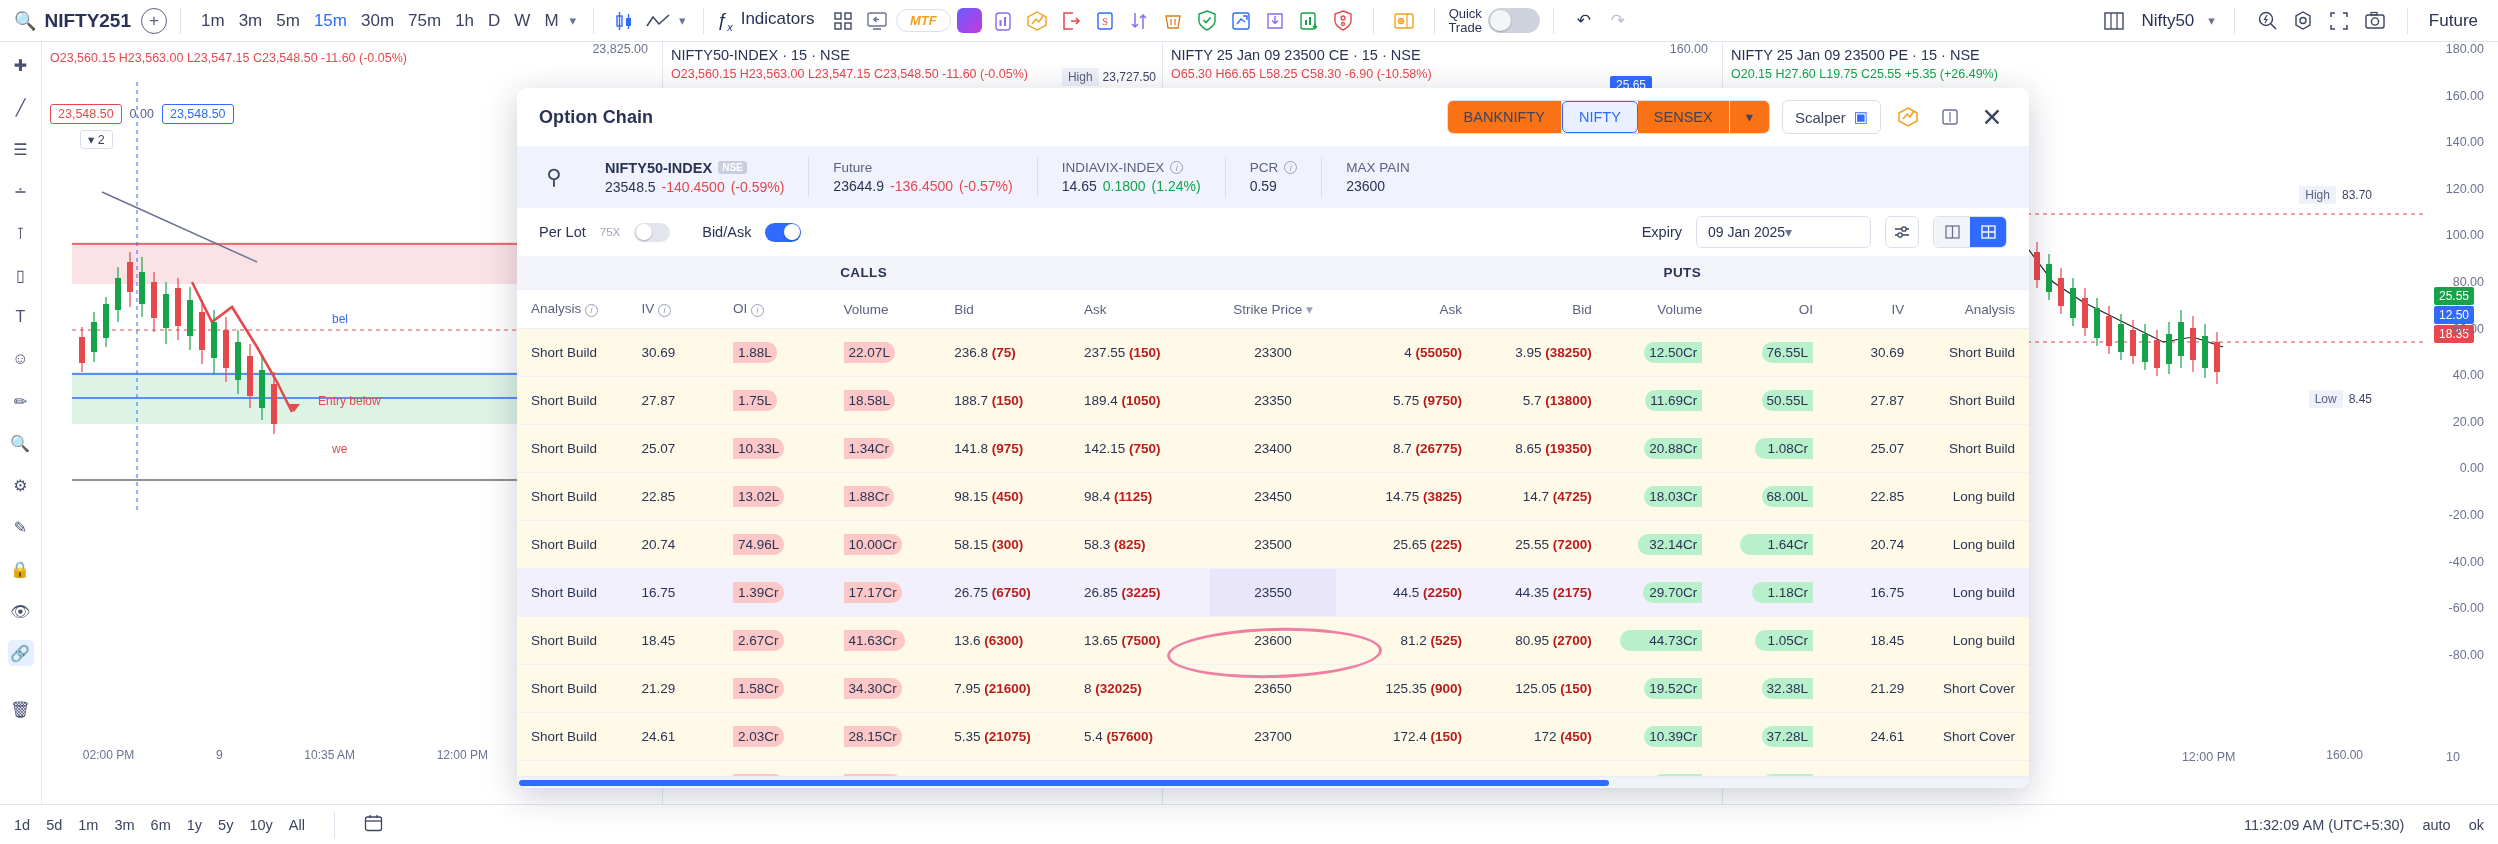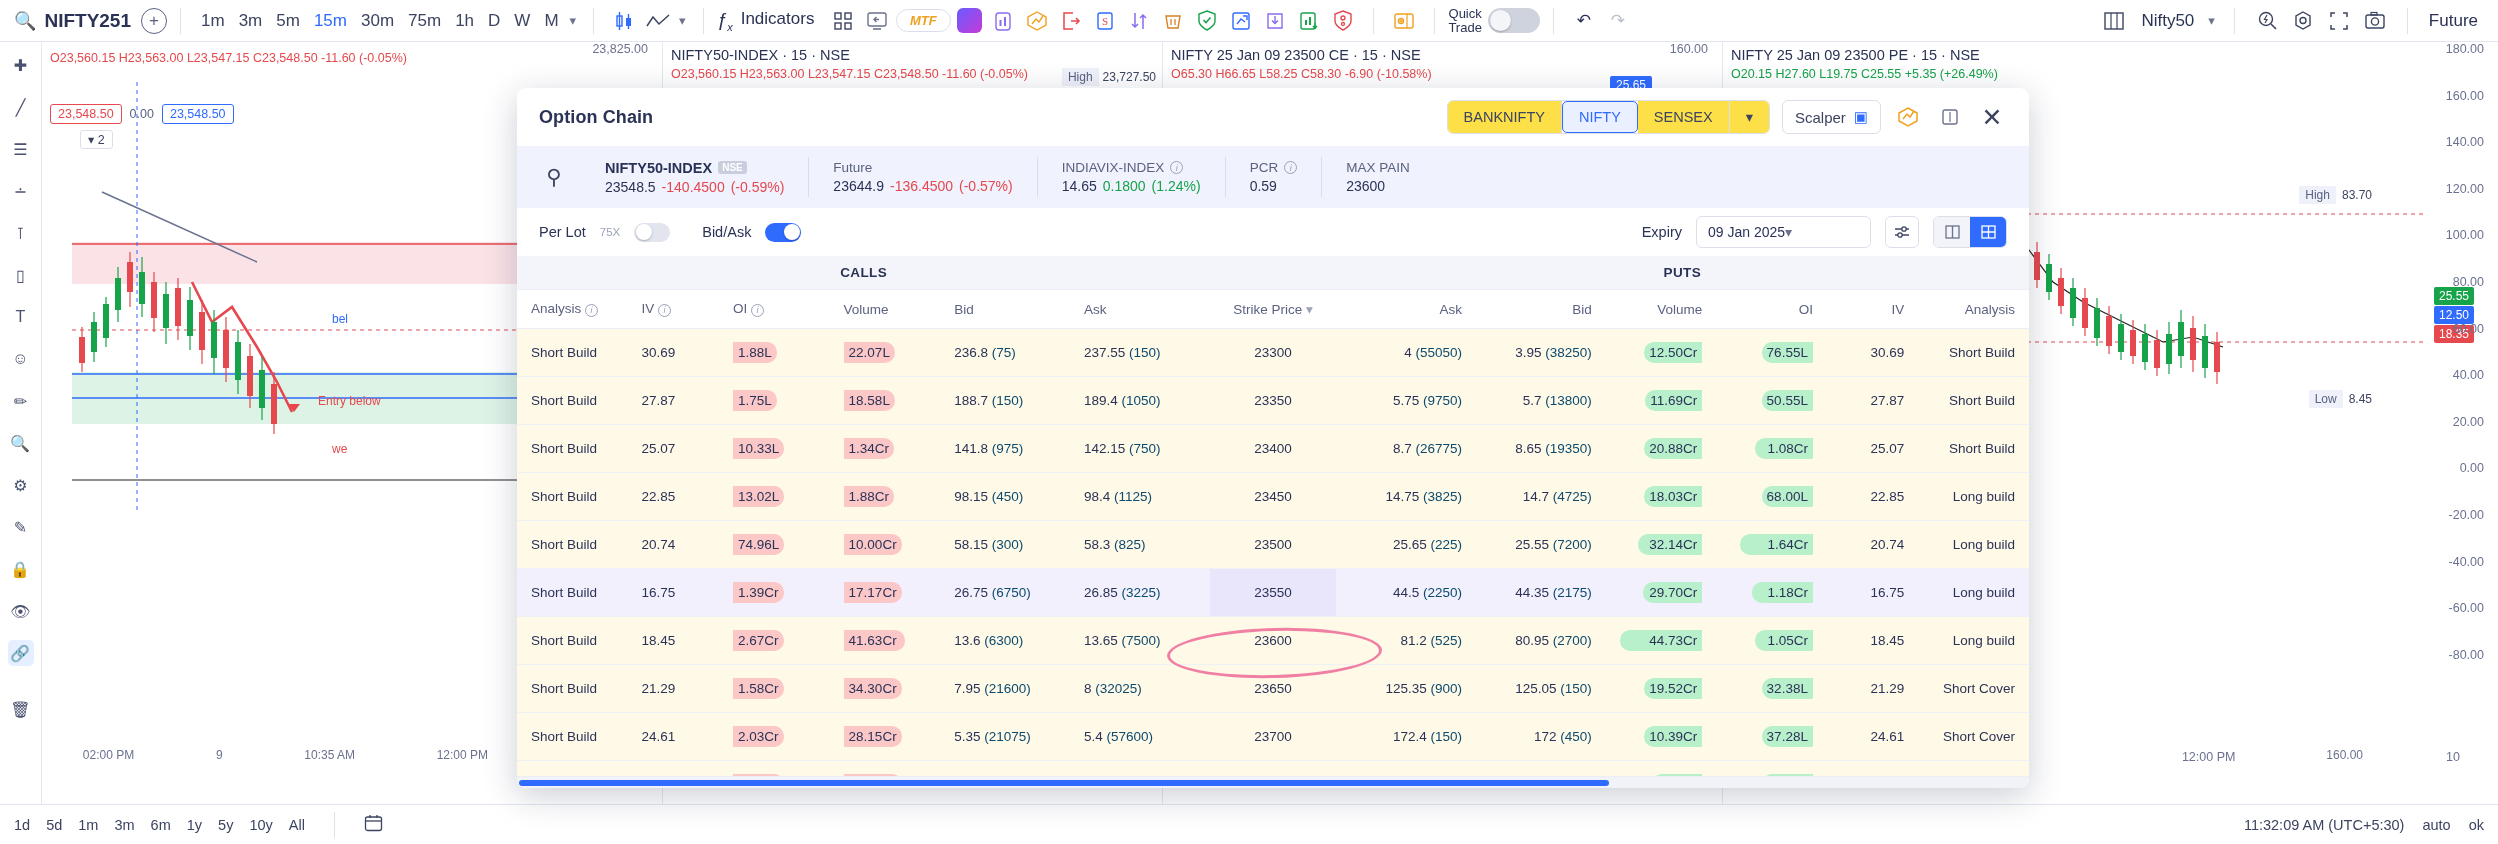--- a/index.html
+++ b/index.html
@@ -53,21 +53,21 @@
   .bb-right { margin-left:auto; display:flex; align-items:center; gap:18px; font-size:14.5px; color:#3c4460;}
 
   
   .modal { position:absolute; left:517px; top:88px; width:1512px; height:700px; background:#fff;
     border-radius:9px; box-shadow:0 8px 34px rgba(25,32,66,.22); overflow:hidden;
     display:flex; flex-direction:column; }
   .mhead { height:58px; display:flex; align-items:center; padding:0 22px; gap:12px; flex:0 0 auto; }
   .mtitle { font-size:18px; font-weight:bold; color:#2a3356; letter-spacing:.1px; }
   .seg { display:flex; border:1px solid #dcdfea; border-radius:6px; overflow:hidden; height:34px;}
   .seg > div { padding:0 16px; display:flex;align-items:center; font-size:14.5px; color:#3c4460;
-    border-right:1px solid #dcdfea; background:#fde047; }
+    border-right:1px solid #dcdfea; background:#f97316; }
   .seg > div:last-child { border-right:none; }
   .seg > div.on { background:#eaf0ff; color:#2f6bff; border:1.5px solid #2f6bff; border-radius:5px;}
   .scalper { display:flex;align-items:center;gap:8px;border:1px solid #dcdfea;border-radius:6px;
     height:34px;padding:0 12px;font-size:15px;color:#3c4460;}
   .mh-ico { width:30px;height:30px;display:flex;align-items:center;justify-content:center;font-size:18px;}
 
   .minfo { height:62px; background:#f0f2fd; display:flex; align-items:center; padding:0 22px; gap:0;
     flex:0 0 auto; }
   .minfo-cell { padding:0 24px; border-right:1px solid #d9ddf0; height:40px;
     display:flex; flex-direction:column; justify-content:center; gap:3px; white-space:nowrap;}
@@ -102,21 +102,21 @@
     border-bottom:1px solid #eceef5; white-space:nowrap; }
   td { font-size:13.5px; color:#2a3356; padding:0 14px; height:48px;
     border-bottom:1px solid #f0f1f6; white-space:nowrap; }
   .tw { flex:1; overflow:hidden; }
   .ta-l{text-align:left;} .ta-r{text-align:right;} .ta-c{text-align:center;}
   .strikecell { background:#f0f0fd; text-align:center; }
   .itm-call td { background:#fff9e8; }
   .itm-put  td { background:#fff9e8; }
   .row-sel td { background:#f3f0fd !important; }
   .row-sel td.strikecell { background:#e9e6fb !important; }
-  .paren { color:#0c4a6e; }
+  .paren { color:#b91c1c;font-weight:bold; }
   .bar { display:inline-block; position:relative; padding:3px 5px; border-radius:0 10px 10px 0; }
   .bar.red { background:#fcc7c7; }
   .bar.grn { background:#b9f0cc; border-radius:10px 0 0 10px; }
   .oval { position:absolute; border:3.5px solid #f07fa4; border-radius:50%;
     width:200px; height:52px; pointer-events:none; transform:rotate(-1.5deg); }
   .hscroll { height:12px; background:#f2f3f8; position:relative; flex:0 0 auto;
     border-top:1px solid #eceef5; }
   .hscroll:after{content:"";position:absolute;left:2px;top:3px;width:1090px;height:6px;
     background:#2f6bff;border-radius:3px;}
 </style>
@@ -259,21 +259,21 @@
       <svg width="22" height="20" viewBox="0 0 22 20">
           <rect x="2" y="3" width="18" height="14" rx="2" fill="none" stroke="#f0a020" stroke-width="1.4"></rect>
           <circle cx="8" cy="10" r="2.6" fill="none" stroke="#f0a020" stroke-width="1.3"></circle>
           <line x1="8" y1="8" x2="8" y2="12" stroke="#f0a020" stroke-width="1.2"></line>
           <line x1="6" y1="10" x2="10" y2="10" stroke="#f0a020" stroke-width="1.2"></line>
           <line x1="14" y1="3" x2="14" y2="17" stroke="#f0a020" stroke-width="1.2"></line>
         </svg>
     </span>
     <span class="divider"></span>
     <span class="qt">
-      <span style="text-align:center;">
+      <span style="text-align:right;">
         <span style="display:block;">Quick</span>
         <span style="display:block;">Trade</span>
       </span>
       <span class="qt-toggle">
         <span style="position:absolute;left:6px;top:4px;font-size:14px;color:#9aa1b8;">⚡</span>
       </span>
     </span>
     <span class="divider"></span>
     <span class="tb-icon">↶</span>
     <span class="tb-icon" style="color:#b9bed0;">↷</span>

